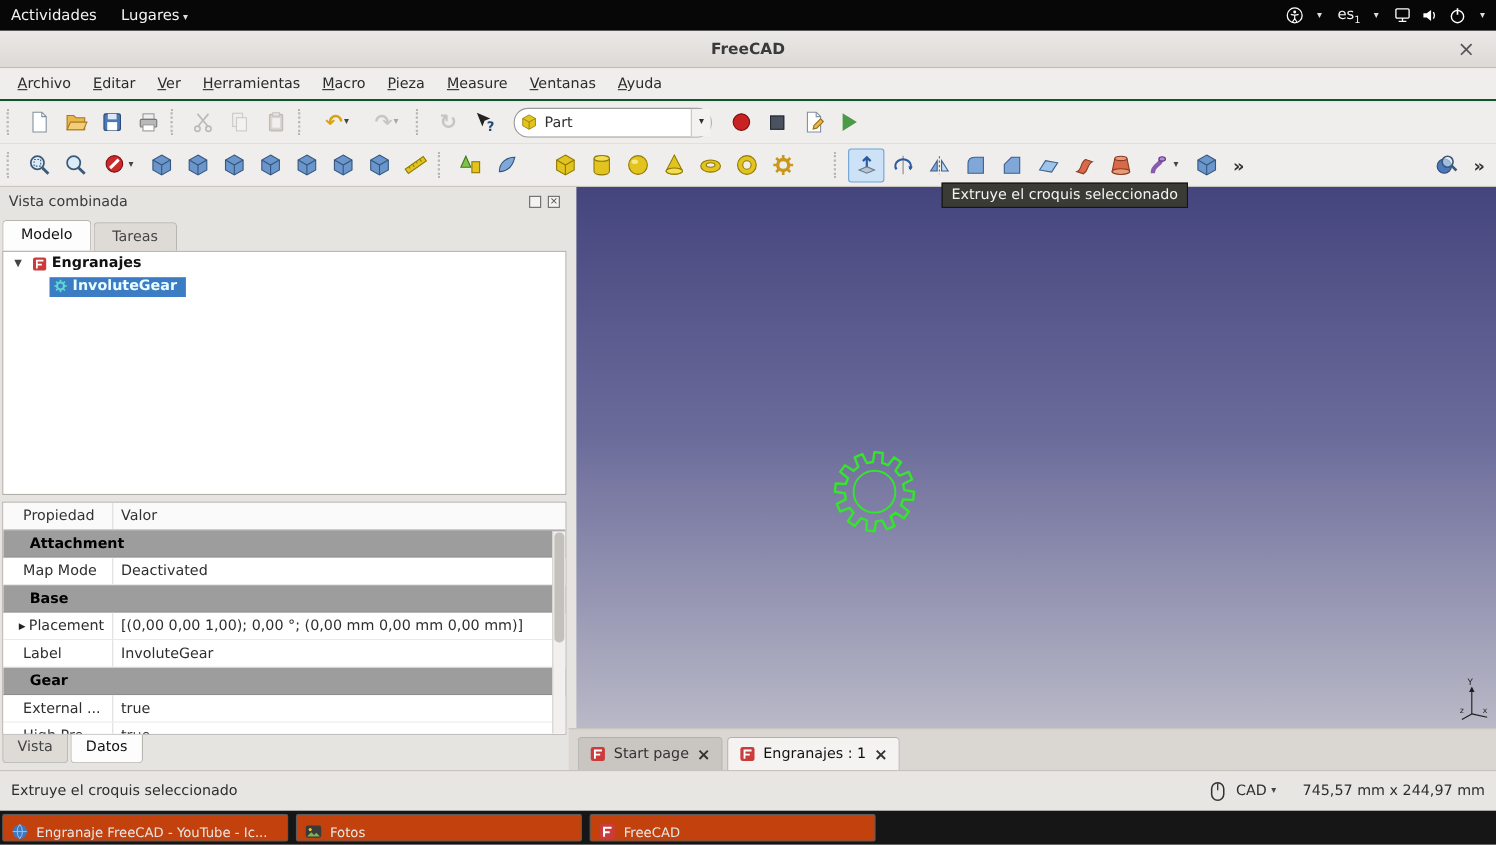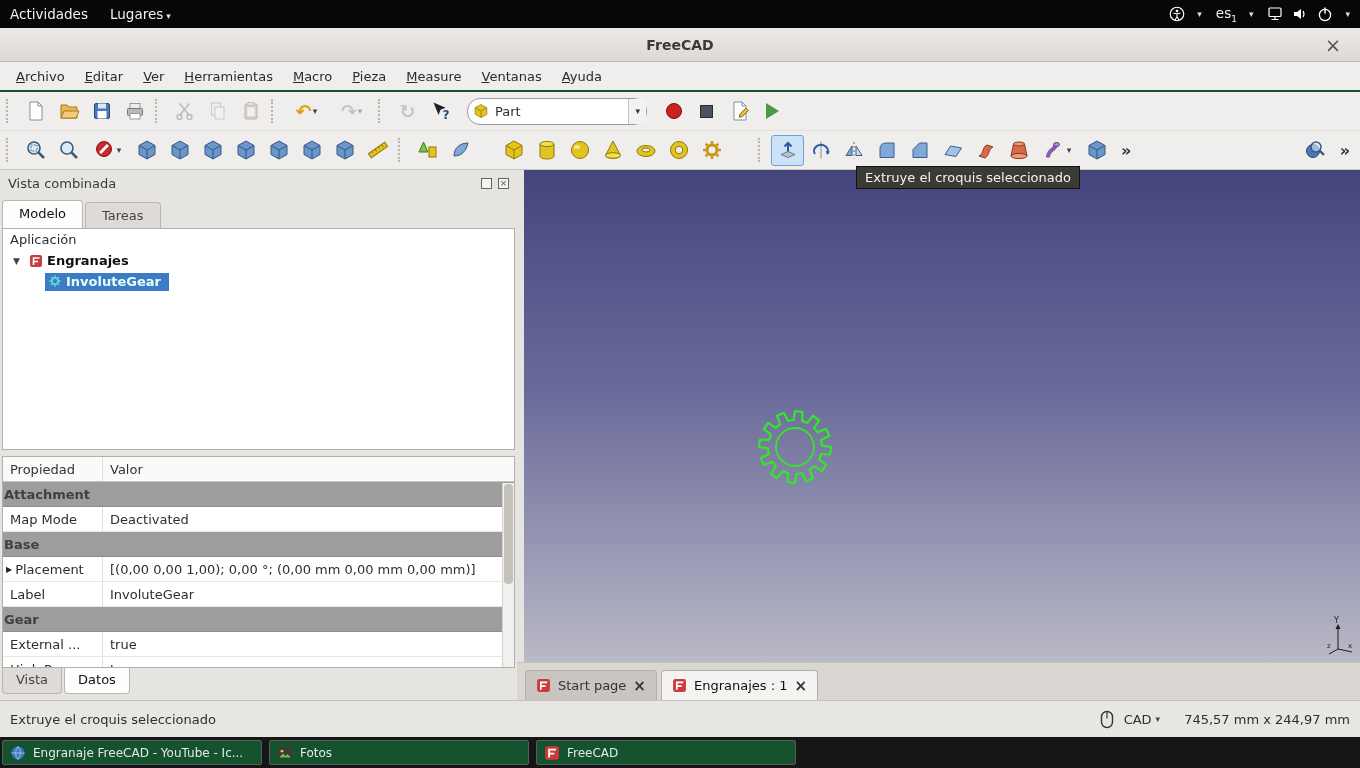--- a/index.html
+++ b/index.html
@@ -71,23 +71,23 @@
 .tree-row .tw{font-size:9px;color:#444;width:12px}
 .tree-row.doc{padding-left:10px}
 .tree-row b{color:#111}
 .tree-row.obj{padding-left:42px}
 .sel-wrap{display:inline-flex;align-items:center;gap:4px;background:#3b7cc4;color:#eafefe;padding:1px 8px 2px 3px;font-weight:bold}
 .doc-ic,.gear-ic{width:14px;height:14px}
 .splitter{position:absolute;top:280px;left:0;right:0;height:6px}
 .prop-panel{position:absolute;top:286px;left:2px;right:2px;height:212px;background:#fff;border:1px solid #b3b0ac;overflow:hidden}
 .phead{display:flex;height:25px;align-items:center;border-bottom:1px solid #c9c6c2;background:#fbfafa;color:#333}
 .prow{display:flex;height:25px;align-items:center;border-bottom:1px solid #e7e7e7;background:#fff}
-.pname{width:100px;flex:0 0 100px;border-right:1px solid #ddd;padding-left:7px;height:100%;display:flex;align-items:center;gap:3px;overflow:hidden;white-space:nowrap}
+.pname{width:100px;flex:0 0 100px;border-right:1px solid #ddd;padding-left:18px;height:100%;display:flex;align-items:center;gap:3px;overflow:hidden;white-space:nowrap}
 .pval{flex:1;padding-left:7px;overflow:hidden;white-space:nowrap}
-.prow.group{background:#9d9d9d;color:#404040;font-weight:bold;padding-left:1px;border-bottom:1px solid #8d8d8d}
+.prow.group{background:#9d9d9d;color:#000000;font-weight:bold;padding-left:24px;border-bottom:1px solid #8d8d8d}
 .exp{font-size:8px;color:#222;font-style:normal;margin-left:-4px}
 .pscroll{position:absolute;top:26px;right:0;bottom:0;width:12px;background:#f1f0ee;border-left:1px solid #d5d2ce}
 .pthumb{position:absolute;top:1px;left:1px;right:1px;height:100px;background:#c4c1bd;border-radius:4px}
 .cv-bottom-tabs{position:absolute;top:498px;left:2px;height:26px;display:flex}
 .cvb-tab{padding:4px 13px;border:1px solid #b9b6b2;background:#dedbd7;border-radius:0 0 4px 4px;border-top:none;margin-right:2px;color:#444}
 .cvb-tab.active{background:#fdfdfd;color:#111}
 
 
 #viewport{position:absolute;left:524px;top:0;right:0;height:492px;background:linear-gradient(180deg,#45457e 0%,#6a6a9a 45%,#b9b9c7 100%)}
 #gear-sketch{position:absolute;left:231px;top:237px}
@@ -101,21 +101,21 @@
 .fcic{width:15px;height:15px}
 
 
 #statusbar{position:absolute;top:700px;left:0;right:0;height:37px;background:#e8e6e3;border-top:1px solid #c6c3bf;display:flex;align-items:center;padding:0 10px;color:#2e2e2e}
 #statusbar .sright{margin-left:auto;display:flex;align-items:center;gap:10px}
 #statusbar .navsel{display:flex;align-items:center;gap:4px}
 #statusbar .dims{margin-left:14px}
 
 
 #taskbar{position:absolute;top:737px;left:0;right:0;height:31px;background:#161616;display:flex;align-items:center;padding:0 2px;gap:7px}
-.task-btn{width:260px;height:25px;background:#14532d;border:1px solid #5c5c5c;border-radius:2px;color:#e8e8e8;font-size:12px;display:flex;align-items:center;gap:7px;padding:0 7px;overflow:hidden;white-space:nowrap}
+.task-btn{width:260px;height:25px;background:#c2410c;border:1px solid #5c5c5c;border-radius:2px;color:#e8e8e8;font-size:12px;display:flex;align-items:flex-end;gap:7px;padding:0 7px;overflow:hidden;white-space:nowrap}
 .task-btn span{overflow:hidden;text-overflow:clip}
 .tic{width:16px;height:16px;flex:0 0 auto}
 </style>
 </head>
 <body>
 
 <svg width="0" height="0" style="position:absolute">
   <defs>
     <g id="cube3">
         <path d="M11 2l8 4.5v9L11 20l-8-4.5v-9z" fill="var(--f1,#6b96cc)" stroke="var(--s1,#35567e)"></path>
@@ -496,23 +496,20 @@
       <span class="cv-btns">
         <span class="sq"></span>
         <span class="sq">×</span>
       </span>
     </div>
     <div class="cv-tabs">
       <span class="cv-tab active">Modelo</span>
       <span class="cv-tab">Tareas</span>
     </div>
     <div class="tree-panel">
-      <div class="tree-row">
-          <span>Aplicación</span>
-        </div>
       <div class="tree-row doc">
         <span class="tw">▼</span>
         <svg class="doc-ic" viewBox="0 0 14 14">
             <use href="#fcLogo"></use>
           </svg>
         <b>Engranajes</b>
       </div>
       <div class="tree-row obj">
         <span class="sel-wrap">
           <svg class="gear-ic" viewBox="0 0 22 22" style="color:#5fd8d0">

